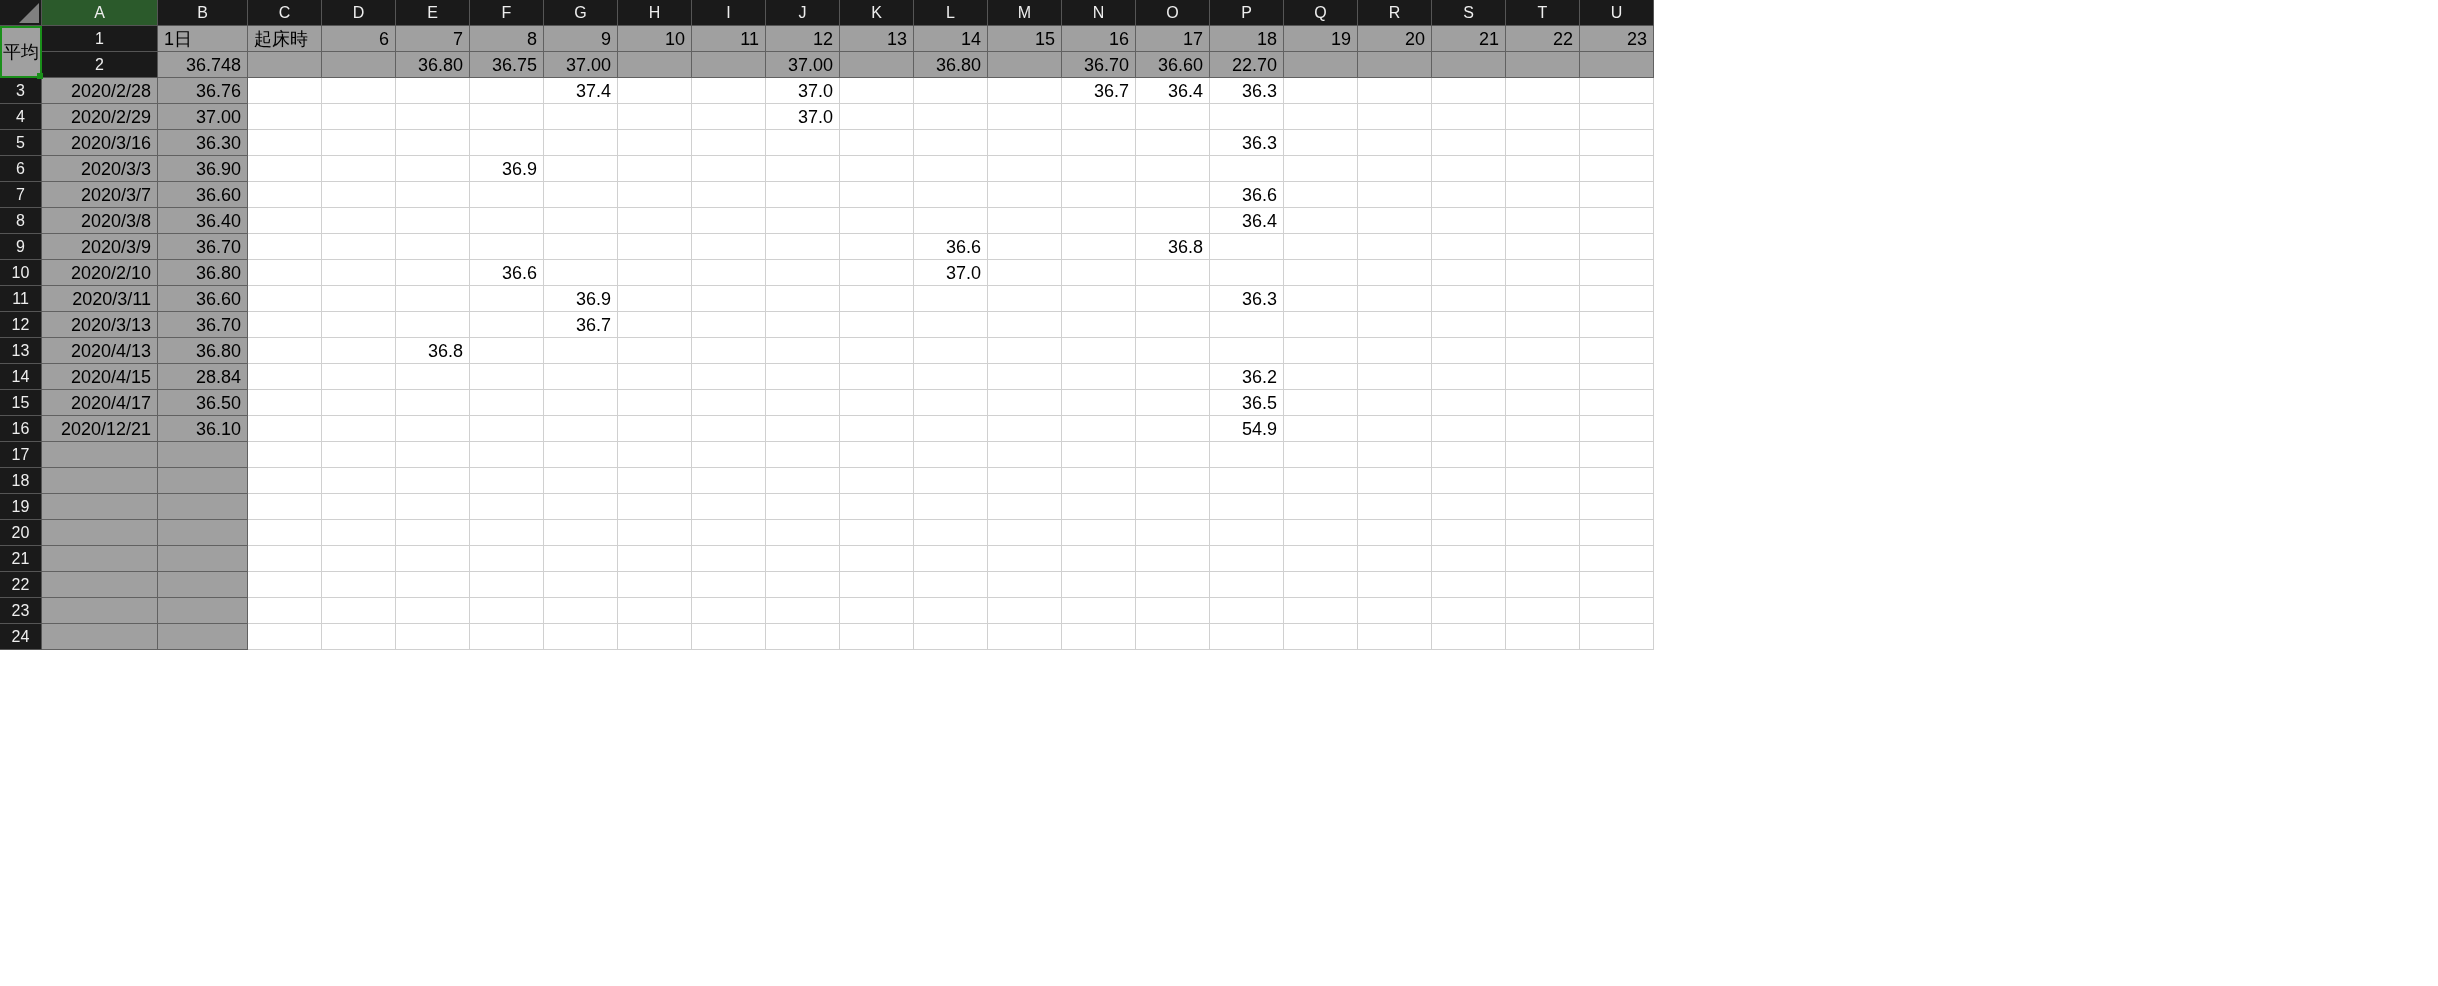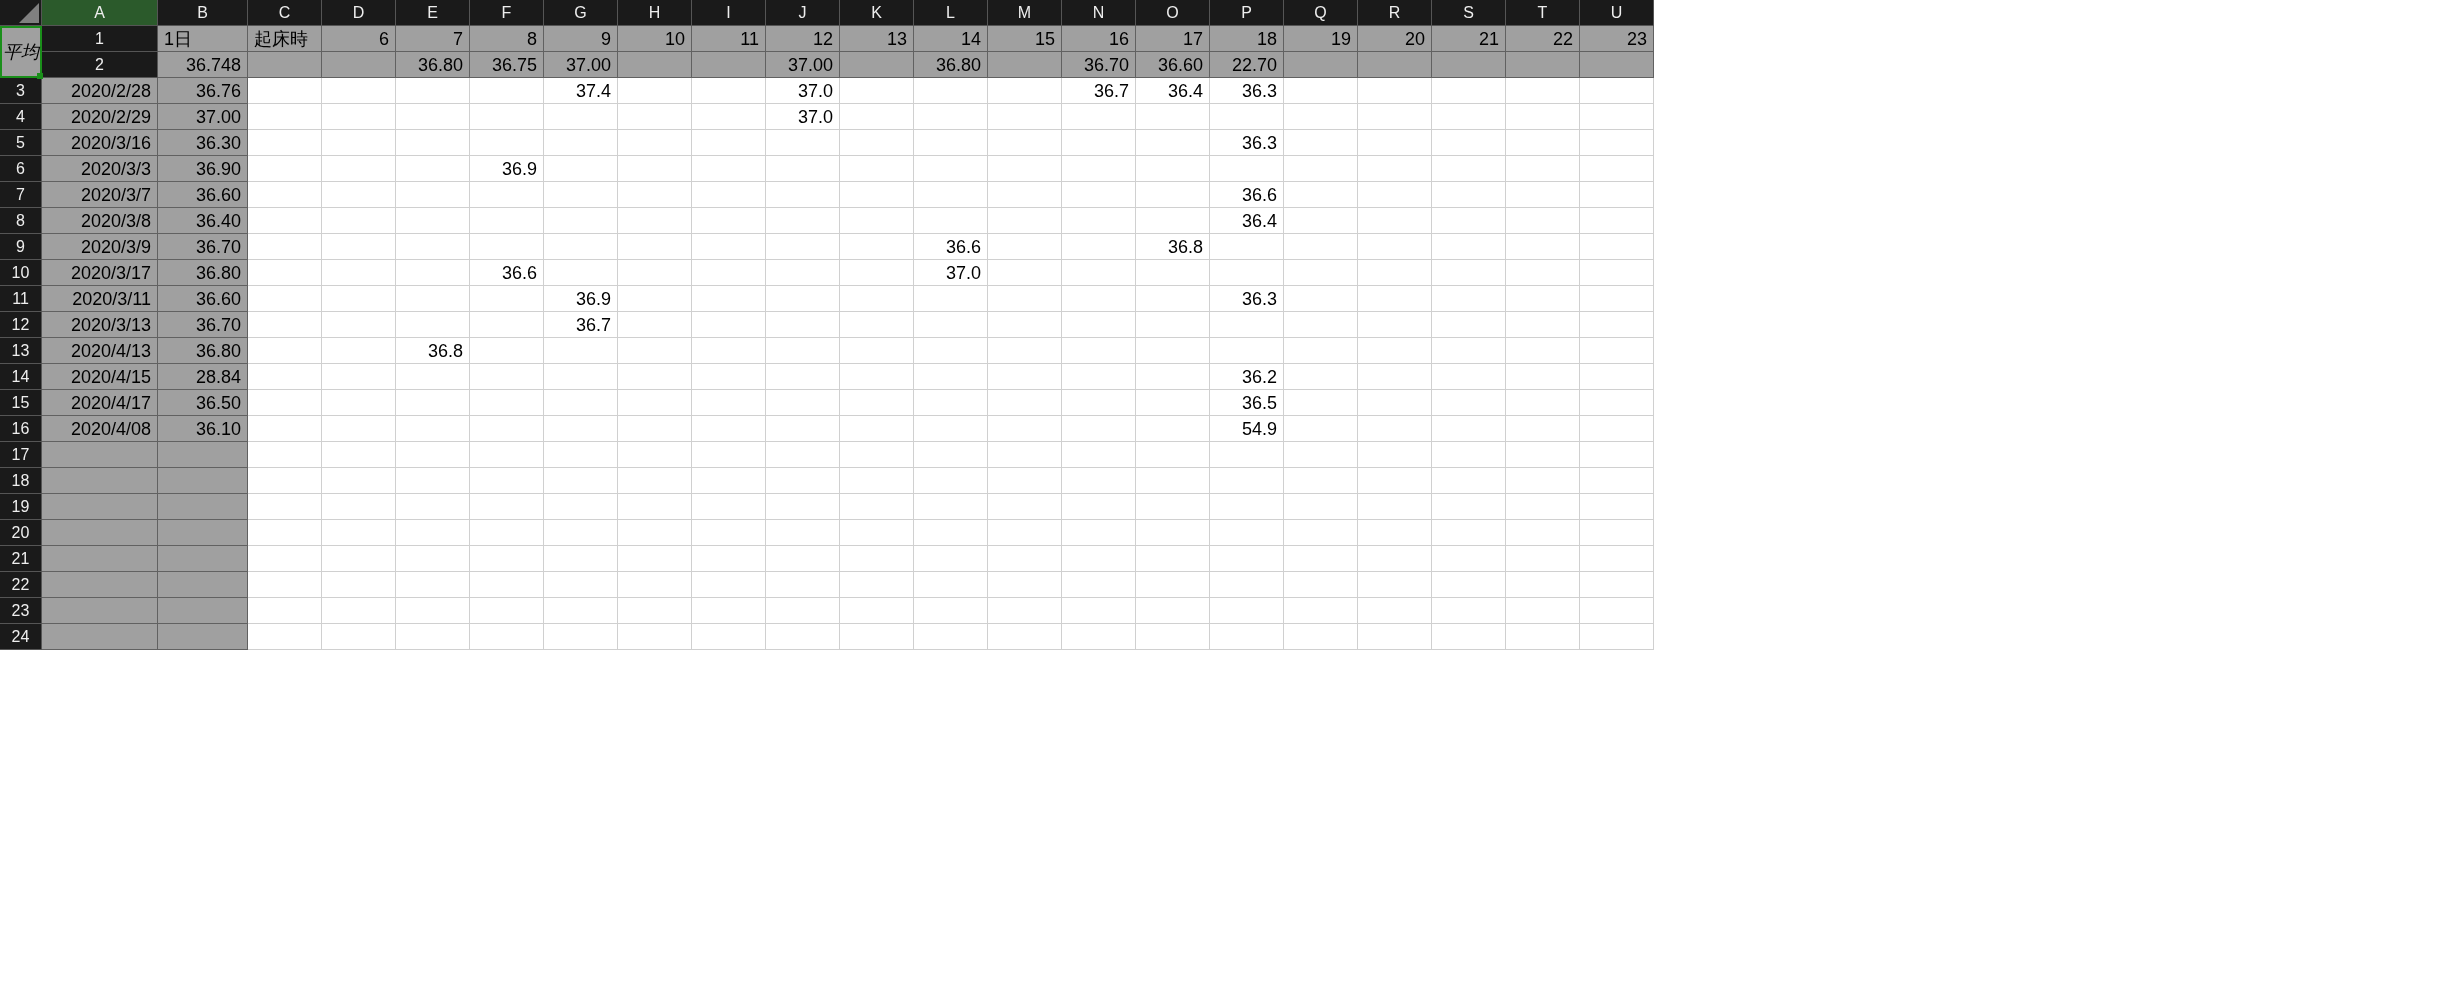--- a/index.html
+++ b/index.html
@@ -75,21 +75,20 @@
     grid-row: 2 / span 2;
     display: flex;
     align-items: center;
     justify-content: center;
     background: #a0a0a0;
     border: 2px solid #1a8f1a;
     border-right: 2px solid #1a8f1a;
     border-bottom: 2px solid #1a8f1a;
     color: #000;
     position: relative;
-    font-style: italic;
   }
   .merged-avg::after{
     content:"";
     position:absolute;
     right:-3px;
     bottom:-3px;
     width:6px;height:6px;
     background:#1a8f1a;
   }
 </style>
@@ -310,21 +309,21 @@
     <div class="cell"></div>
     <div class="cell"></div>
     <div class="cell">36.8</div>
     <div class="cell"></div>
     <div class="cell"></div>
     <div class="cell"></div>
     <div class="cell"></div>
     <div class="cell"></div>
     <div class="cell"></div>
     <div class="row-h">10</div>
-    <div class="cell shaded">2020/3/17</div>
+    <div class="cell shaded">2020/2/10</div>
     <div class="cell shaded">36.80</div>
     <div class="cell"></div>
     <div class="cell"></div>
     <div class="cell"></div>
     <div class="cell">36.6</div>
     <div class="cell"></div>
     <div class="cell"></div>
     <div class="cell"></div>
     <div class="cell"></div>
     <div class="cell"></div>
@@ -442,21 +441,21 @@
     <div class="cell"></div>
     <div class="cell"></div>
     <div class="cell"></div>
     <div class="cell">36.5</div>
     <div class="cell"></div>
     <div class="cell"></div>
     <div class="cell"></div>
     <div class="cell"></div>
     <div class="cell"></div>
     <div class="row-h">16</div>
-    <div class="cell shaded">2020/4/08</div>
+    <div class="cell shaded">2020/12/21</div>
     <div class="cell shaded">36.10</div>
     <div class="cell"></div>
     <div class="cell"></div>
     <div class="cell"></div>
     <div class="cell"></div>
     <div class="cell"></div>
     <div class="cell"></div>
     <div class="cell"></div>
     <div class="cell"></div>
     <div class="cell"></div>

